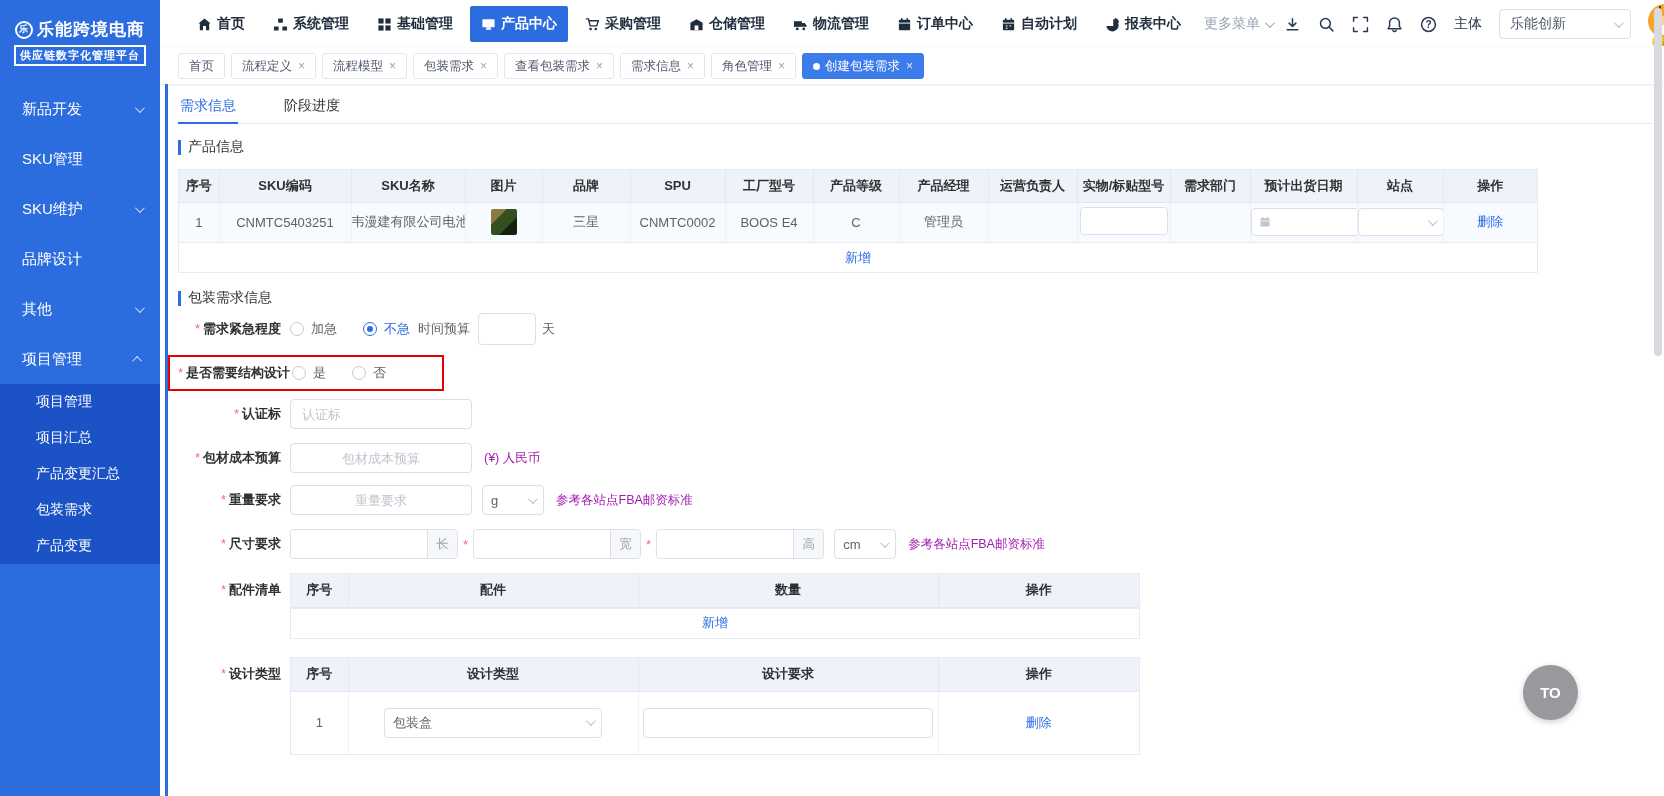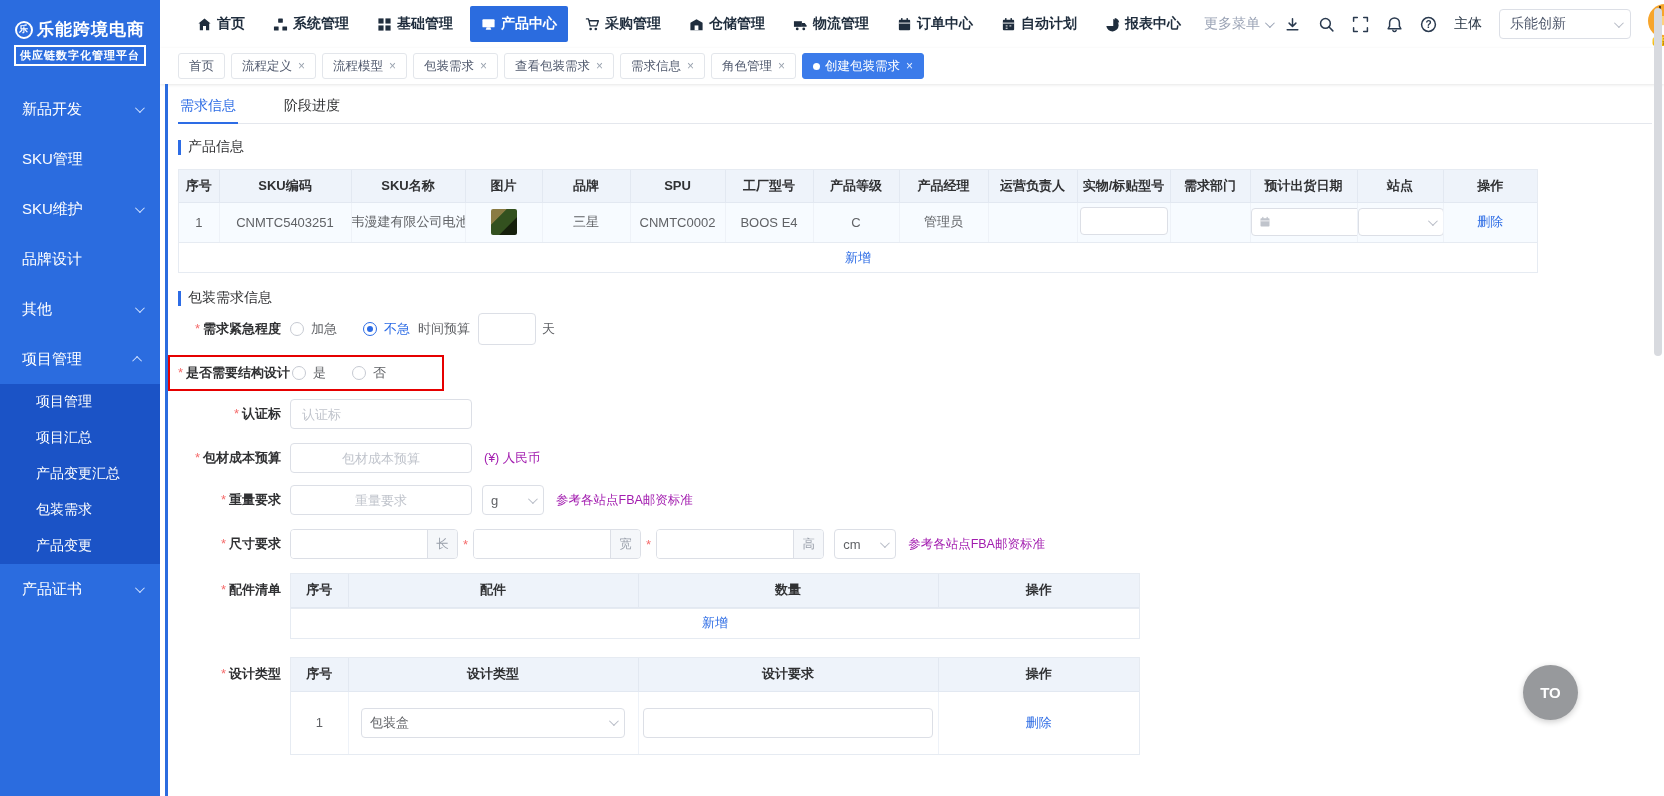--- a/index.html
+++ b/index.html
@@ -93,21 +93,21 @@
   .unit-sel {width:62px;height:30px;margin-left:10px}
   .dim-group {display:inline-flex;height:30px;border:1px solid #dcdfe6;border-radius:4px;overflow:hidden;background:#fff}
   .dim-group input {border:none;width:136px;height:28px;outline:none;padding:0 8px;font-family:inherit}
   .dim-suffix {width:30px;background:#f5f7fa;border-left:1px solid #dcdfe6;display:flex;align-items:center;justify-content:center;color:#9aa0ab;font-size:12.5px}
   .gap-ast {color:#f56c6c;margin:0 5px}
   .sub-table {width:850px;border:1px solid #e6ebf2}
   .sub-table th {height:33px}
   .empty-row {height:50px;display:flex;align-items:center;justify-content:center;color:#9aa0ab;background:#fff;font-size:12.5px}
   .frow.top {align-items:flex-start}
   .frow.top .flabel {line-height:33px}
-  .dsel {width:264px;height:30px}
+  .dsel {width:218px;height:30px}
   .dinput {width:290px}
   .design-td {height:62px;background:#fff;border-top:1px solid #eef2f8}
 
   
   .backtop {position:absolute;right:86px;bottom:76px;width:55px;height:55px;border-radius:50%;background:#97999c;color:#fff;display:flex;align-items:center;justify-content:center;font-size:15px;font-weight:bold;cursor:pointer;z-index:5;box-shadow:0 2px 6px rgba(0,0,0,.2)}
   .vscroll-thumb {position:absolute;right:2px;top:8px;width:8px;height:348px;border-radius:4px;background:#d8dadf;z-index:6;cursor:pointer}
 
   .icon {width:15px;height:15px;fill:currentColor}
   .stroke-ic {fill:none;stroke:currentColor;stroke-width:1.4;stroke-linecap:round;stroke-linejoin:round}
 </style>
@@ -153,24 +153,20 @@
     </div>
     <div class="menu-item">
       <span class="lbl">产品变更汇总</span>
     </div>
     <div class="menu-item">
       <span class="lbl">包装需求</span>
     </div>
     <div class="menu-item">
       <span class="lbl">产品变更</span>
     </div>
-  </div>
-  <div class="menu-item">
-    <span class="lbl">产品证书</span>
-      <span class="chev down"></span>
   </div>
 </aside>
 <div class="splitter"></div>
 
 <header class="topbar">
   <svg class="hamburger" viewBox="0 0 16 16">
     <path class="stroke-ic" d="M2 3h12M6.5 8H14M2 13h12"></path>
       <path d="M5 5.5 2.2 8 5 10.5Z" fill="currentColor"></path>
   </svg>
 

